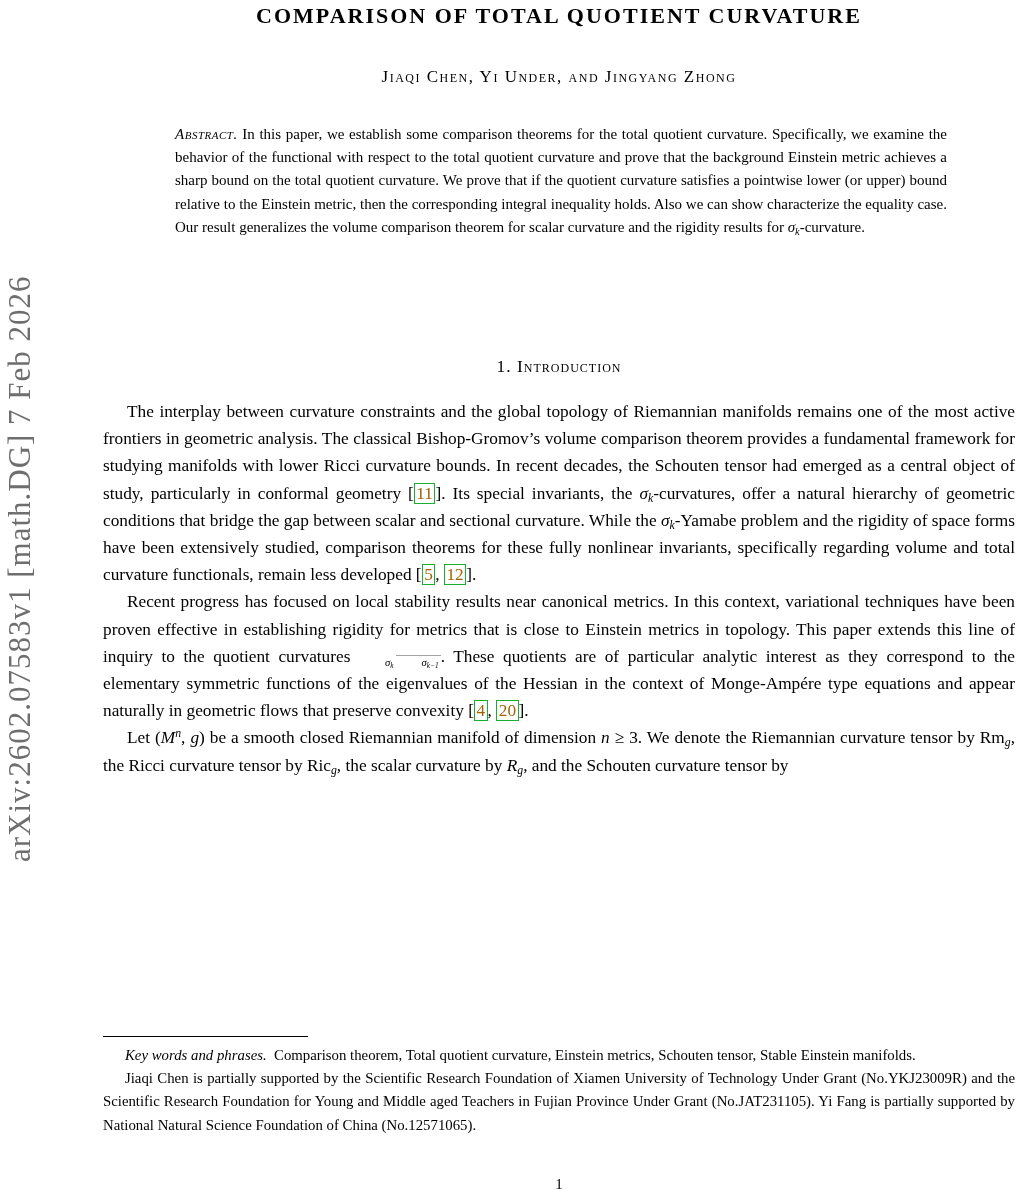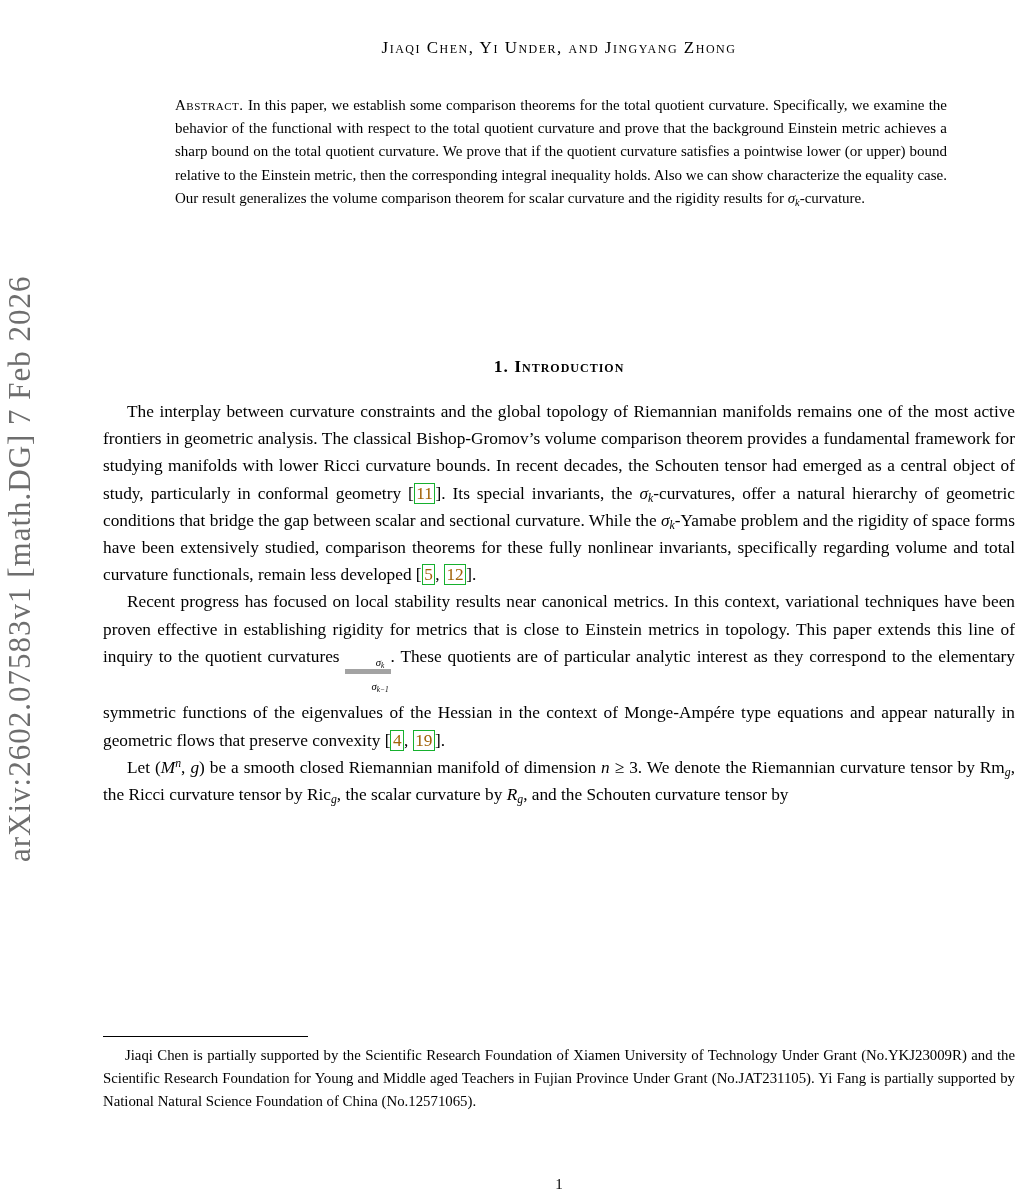--- a/index.html
+++ b/index.html
@@ -26,47 +26,47 @@
     font-weight:bold; font-size:22px; letter-spacing:2px;
   }
   .authors {
     margin-top:38px; text-align:center;
     font-variant:small-caps; font-size:17px; letter-spacing:1.5px;
   }
   .abstract {
     margin:36px 0 0 72px; width:772px;
     font-size:15px; line-height:23.2px; text-align:justify;
   }
-  .abs-label { font-variant:small-caps; letter-spacing:0.5px; }
+  .abs-label { font-variant:small-caps; letter-spacing:0.5px;font-style:italic; }
 
   .intro { position:absolute; top:356px; left:0; width:912px; }
   .section-heading {
     text-align:center; font-variant:small-caps;
-    font-size:17.5px; letter-spacing:1px; margin-bottom:21px;font-weight:bold;
+    font-size:17.5px; letter-spacing:1px; margin-bottom:21px;
   }
   p.body {
     font-size:17.3px; line-height:27.2px;
     text-align:justify; text-indent:24px; margin:0;
   }
   .equation { margin-top:15px; text-align:center; font-size:17.5px; }
 
   
   i { font-style:italic; }
   sub, sup { font-size:0.68em; line-height:0; }
   sub { vertical-align:-0.28em; }
   sup { vertical-align:0.5em; }
   .cite {
     border:1.5px solid var(--cite-border,#16b02e);
     padding:0 1.5px; color:#a16207;
   }
   .frac {
-    display:inline-flex; flex-direction:column; align-items:center;
+    display:inline-flex; flex-direction:row; align-items:center;
     vertical-align:middle; line-height:1.15; text-align:center;
   }
-  .frac .fden { border-top:5px solid #a3a3a3; padding:6px 2px; }
+  .frac .fden { border-top:1px solid #a3a3a3; padding:0 2px; }
   .frac .fnum { padding:0 2px; }
   .frac.small { font-size:0.62em; vertical-align:-0.35em; line-height:1.25; }
   .equation .frac { margin:0 3px; }
 
   
   .footnote { position:absolute; top:1036px; left:0; width:912px; }
   .fn-rule { width:205px; border-top:1.4px solid #000; margin-bottom:7px; }
   .fn-para {
     font-size:14.8px; line-height:23.2px; text-align:justify;
     text-indent:22px; margin:0;
@@ -78,38 +78,40 @@
 </style>
 </head>
 <body>
 
 <div class="page">
 
   <div class="watermark">arXiv:2602.07583v1 [math.DG] 7 Feb 2026</div>
 
   <div class="main">
 
+    <div class="title">COMPARISON OF TOTAL QUOTIENT CURVATURE</div>
 
     <div class="authors">Jiaqi Chen, Yi Under, and Jingyang Zhong</div>
 
     <div class="abstract">
       <span class="abs-label">Abstract.</span><span> In this paper, we establish some comparison theorems for the total quotient curvature. Specifically, we examine the behavior of the functional with respect to the total quotient curvature and prove that the background Einstein metric achieves a sharp bound on the total quotient curvature. We prove that if the quotient curvature satisfies a pointwise lower (or upper) bound relative to the Einstein metric, then the corresponding integral inequality holds. Also we can show characterize the equality case. Our result generalizes the volume comparison theorem for scalar curvature and the rigidity results for <i>σ</i><sub><i>k</i></sub>-curvature.</span>
     </div>
 
     <div class="intro">
       <div class="section-heading">1. Introduction</div>
       <p class="body">The interplay between curvature constraints and the global topology of Riemannian manifolds remains one of the most active frontiers in geometric analysis. The classical Bishop-Gromov’s volume comparison theorem provides a fundamental framework for studying manifolds with lower Ricci curvature bounds. In recent decades, the Schouten tensor had emerged as a central object of study, particularly in conformal geometry [<span class="cite">11</span>]. Its special invariants, the <i>σ</i><sub><i>k</i></sub>-curvatures, offer a natural hierarchy of geometric conditions that bridge the gap between scalar and sectional curvature. While the <i>σ</i><sub><i>k</i></sub>-Yamabe problem and the rigidity of space forms have been extensively studied, comparison theorems for these fully nonlinear invariants, specifically regarding volume and total curvature functionals, remain less developed [<span class="cite">5</span>, <span class="cite">12</span>].</p>
       <p class="body">Recent progress has focused on local stability results near canonical metrics. In this context, variational techniques have been proven effective in establishing rigidity for metrics that is close to Einstein metrics in topology. This paper extends this line of inquiry to the quotient curvatures <span class="frac small">
             <span class="fnum"><i>σ</i><sub><i>k</i></sub></span>
             <span class="fden"><i>σ</i><sub><i>k−1</i></sub></span>
-          </span>. These quotients are of particular analytic interest as they correspond to the elementary symmetric functions of the eigenvalues of the Hessian in the context of Monge-Ampére type equations and appear naturally in geometric flows that preserve convexity [<span class="cite">4</span>, <span class="cite">19</span>].</p>
+          </span>. These quotients are of particular analytic interest as they correspond to the elementary symmetric functions of the eigenvalues of the Hessian in the context of Monge-Ampére type equations and appear naturally in geometric flows that preserve convexity [<span class="cite">4</span>, <span class="cite">20</span>].</p>
       <p class="body">Let (<i>M</i><sup><i>n</i></sup>, <i>g</i>) be a smooth closed Riemannian manifold of dimension <i>n</i> ≥ 3. We denote the Riemannian curvature tensor by <span>Rm</span><sub><i>g</i></sub>, the Ricci curvature tensor by <span>Ric</span><sub><i>g</i></sub>, the scalar curvature by <i>R</i><sub><i>g</i></sub>, and the Schouten curvature tensor by</p>
     </div>
 
     <div class="footnote">
       <div class="fn-rule"></div>
+      <p class="fn-para"><i>Key words and phrases.</i><span>&nbsp; Comparison theorem, Total quotient curvature, Einstein metrics, Schouten tensor, Stable Einstein manifolds.</span></p>
       <p class="fn-para">Jiaqi Chen is partially supported by the Scientific Research Foundation of Xiamen University of Technology Under Grant (No.YKJ23009R) and the Scientific Research Foundation for Young and Middle aged Teachers in Fujian Province Under Grant (No.JAT231105). Yi Fang is partially supported by National Natural Science Foundation of China (No.12571065).</p>
     </div>
 
     <div class="pageno">1</div>
 
   </div>
 </div>
 
 </body></html>

